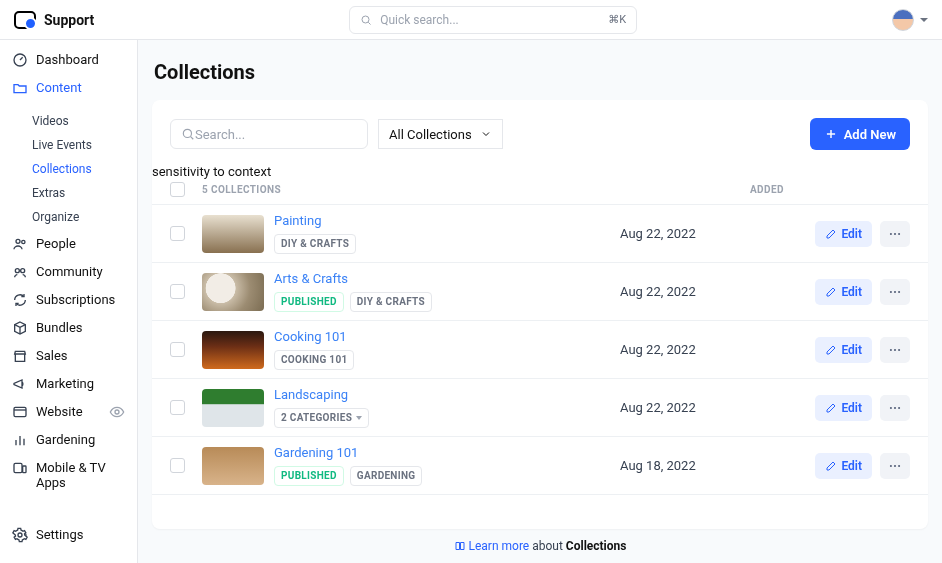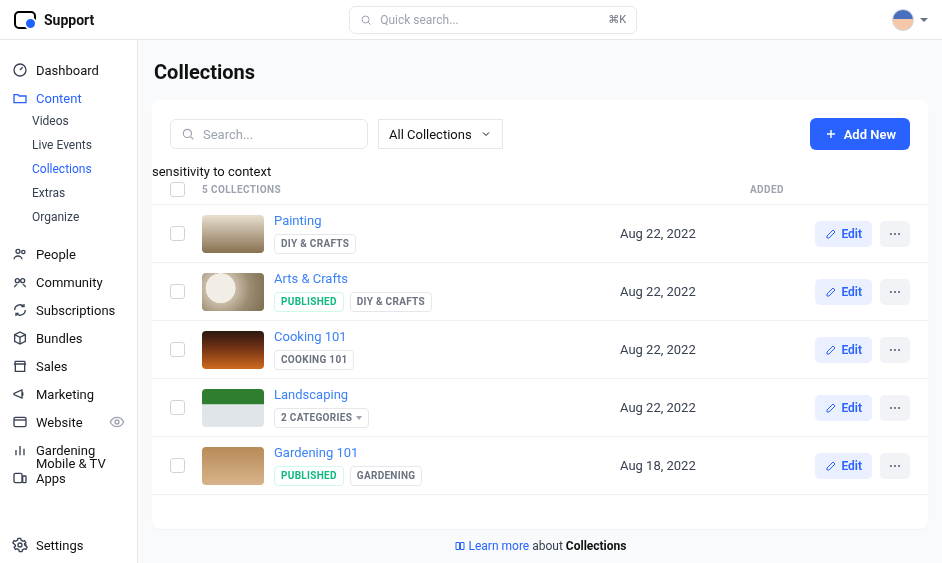--- a/index.html
+++ b/index.html
@@ -54,21 +54,21 @@
   
   .body { flex: 1 1 auto; display: flex; min-height: 0; }
 
   
   .sidebar {
     width: 138px; border-right: 1px solid #e5e7eb;
     display: flex; flex-direction: column;
     padding: 12px 8px 10px 8px;
   }
   .nav { list-style: none; margin: 0; padding: 0; display: flex; flex-direction: column; gap: 2px; }
-  .nav-item { display: flex; align-items: flex-end; gap: 8px; height: 26px; padding: 0 4px; font-size: 13px; color: #111; border-radius: 4px; }
+  .nav-item { display: flex; align-items: flex-start; gap: 8px; height: 26px; padding: 0 4px; font-size: 13px; color: #111; border-radius: 4px; }
   .nav-item .ico { width: 16px; height: 16px; flex: 0 0 auto; color: #374151; }
   .nav-item.active { color: #2962ff; }
   .nav-item.active .ico { color: #2962ff; }
   .nav-item .trail { margin-left: auto; color: #9ca3af; }
   .subnav { list-style: none; margin: 2px 0 6px 0; padding: 0 0 0 24px; display: flex; flex-direction: column; gap: 2px; }
   .subnav-item { font-size: 12px; height: 22px; display: flex; align-items: center; color: #374151; }
   .subnav-item.active { color: #2962ff; }
   .sidebar-spacer { flex: 1; }
 
   
@@ -83,21 +83,21 @@
   .card {
     background: #fff; border-radius: 8px;
     box-shadow: 0 1px 2px rgba(0,0,0,0.04);
     flex: 1 1 auto; min-height: 0;
     display: flex; flex-direction: column;
     padding: 18px 0 0 0;
   }
 
   .toolbar { display: flex; align-items: center; gap: 10px; padding: 0 18px 14px 18px; }
   .search-box {
-    display: flex; align-items: center; gap: 8px;
+    display: flex; align-items: center; gap: 0;
     width: 198px; height: 30px;
     border: 1px solid #e5e7eb; border-radius: 6px; padding: 0 10px;
     color: #9ca3af; font-size: 13px;
   }
   .filter-select {
     height: 30px; border: 1px solid #e5e7eb; border-radius: 0;
     display: flex; align-items: center; gap: 8px; padding: 0 10px;
     font-size: 13px; color: #111;
   }
   .toolbar-spacer { flex: 1; }

